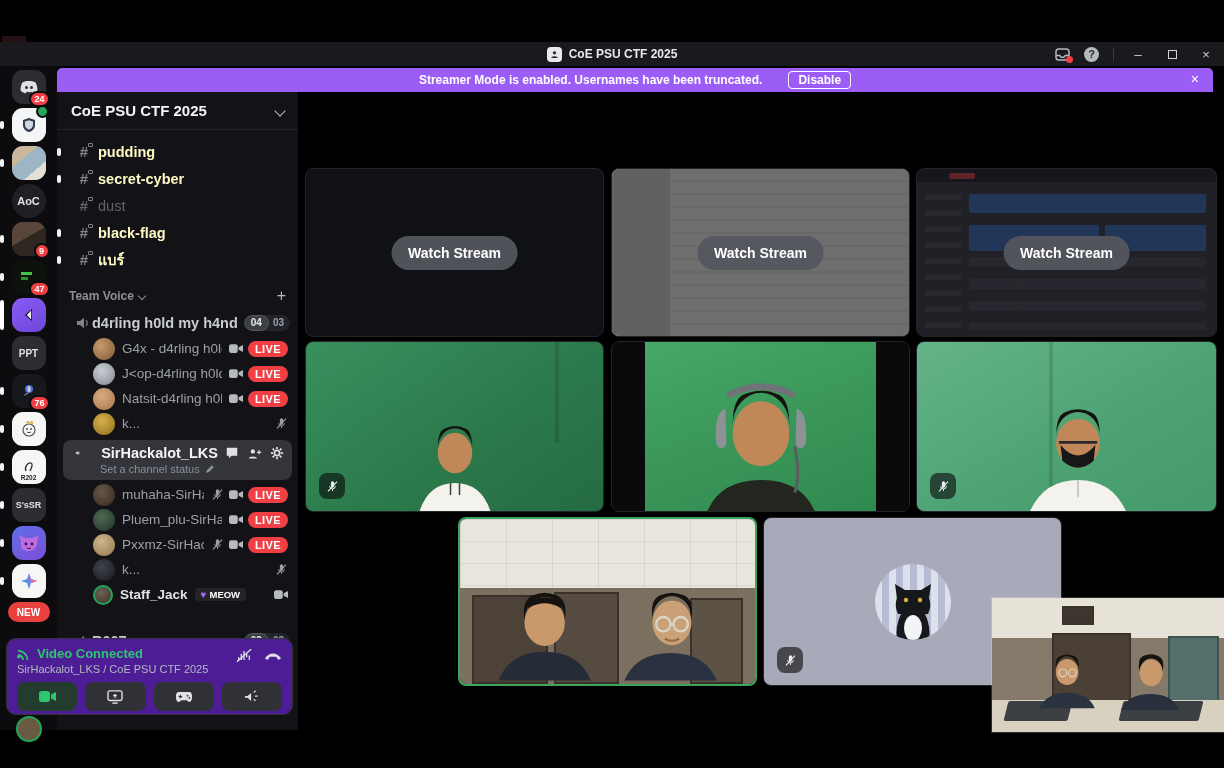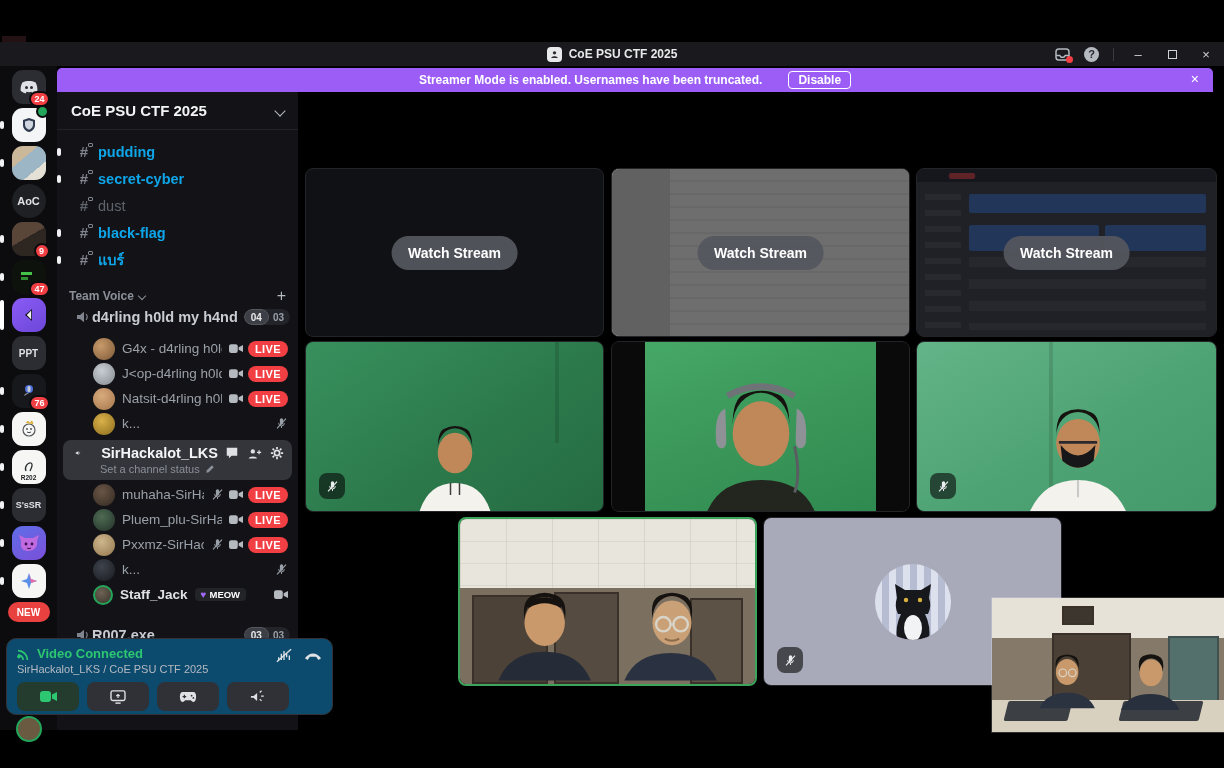--- a/index.html
+++ b/index.html
@@ -45,47 +45,47 @@
 
   
   #sidebar { position:absolute; left:57px; top:92px; width:241px; height:638px; background:#131317; color:#9aa0a8; font-size:14px; }
   #sv-header { height:38px; display:flex; align-items:center; padding:0 14px; color:#f3f4f5; font-weight:bold; font-size:15px;
     border-bottom:1px solid #222328; }
   #sv-header .chev { margin-left:auto; }
   .chev { width:8px; height:8px; border-right:1.6px solid #b5bac1; border-bottom:1.6px solid #b5bac1; transform:rotate(45deg); }
   .chev.sm { width:6px; height:6px; border-color:#8a8f98; }
   .chan { position:relative; height:27px; display:flex; align-items:center; gap:7px; padding:0 10px 0 20px; color:#989ea7; }
   .chan .cname { font-size:14.5px; font-weight:bold; }
-  .chan.unread .cname { color:#0ea5e9;text-align:center; }
+  .chan.unread .cname { color:#fef9c3;text-align:center; }
   .chan.muted .cname { color:#5f646c; font-weight:normal; }
   .chan .udot { position:absolute; left:0; top:50%; transform:translateY(-50%); width:4px; height:8px; border-radius:2px; background:#f0f1f2; }
   .hash { font-size:15px; font-weight:bold; color:#80848e; position:relative; width:14px; text-align:center; }
   .hash .lk { position:absolute; right:-2px; top:0; width:5px; height:4px; border:1px solid #80848e; border-radius:1px; background:#131317; }
   .cat { height:26px; margin-top:10px; display:flex; align-items:center; gap:5px; padding:0 12px; color:#8a8f98; font-size:12px; font-weight:bold; }
   .cat .plus { margin-left:auto; font-size:16px; font-weight:normal; color:#b5bac1; }
-  .vch { height:27px; display:flex; gap:1px; padding:0 8px 0 18px; color:#b9bec6; }
+  .vch { height:27px; display:flex; align-items:center; gap:1px; padding:0 8px 0 18px; color:#b9bec6; }
   .vch .vname { font-size:14.5px; font-weight:bold; color:#c8ccd2; }
   .cntpill { margin-left:auto; display:flex; height:16px; border-radius:8px; overflow:hidden; font-size:10px; font-weight:bold; }
   .cntpill .ca { background:#3d3f46; color:#e8e9ea; padding:1px 6px; display:flex; align-items:center; border:1px solid #55575e; border-radius:8px; z-index:1; }
   .cntpill .cb { background:#232429; color:#9aa0a8; padding:1px 6px 1px 9px; margin-left:-5px; display:flex; align-items:center; border-radius:0 8px 8px 0; }
   .mem { height:25px; display:flex; align-items:center; gap:7px; padding:0 10px 0 36px; }
   .mem .av { width:22px; height:22px; border-radius:50%; flex:0 0 auto; }
   .mem .mname { font-size:13.5px; color:#9aa0a8; white-space:nowrap; overflow:hidden; max-width:118px; }
   .mics { margin-left:auto; display:flex; align-items:center; gap:5px; }
   .live { background:#f23f43; color:#fff; border-radius:9px; padding:2px 7px; font-size:11px; font-weight:bold; letter-spacing:.4px; }
   #sel-voice { margin:4px 6px 2px 6px; background:#34353b; border-radius:8px; padding:5px 8px 5px 12px; }
   #sel-voice .r1 { display:flex; align-items:center; gap:7px; }
   #sel-voice .vname { font-size:14.5px; font-weight:bold; color:#f3f4f5;margin-left:13px; }
   #sel-voice .ricons { margin-left:auto; display:flex; gap:8px; align-items:center; }
   #sel-voice .hint { display:flex; align-items:center; gap:5px; margin:2px 0 0 25px; color:#8a8f98; font-size:11px; }
   .meow { display:flex; align-items:center; gap:3px; background:#232428; border-radius:4px; padding:1px 6px; color:#fff; font-size:9.5px; font-weight:bold; }
   .heart { color:#a06af8; font-size:10px; }
 
   
-  #vpanel { position:absolute; left:6px; top:638px; width:327px; height:77px; background:#0c4a6e; border:1px solid #32333a;
+  #vpanel { position:absolute; left:6px; top:638px; width:287px; height:77px; background:#4c1d95; border:1px solid #32333a;
     border-radius:10px; padding:7px 10px; z-index:5; }
   #vpanel .row1 { display:flex; align-items:flex-start; }
   #vpanel .vc { color:#2dc771; font-size:13px; font-weight:bold; display:flex; gap:6px; align-items:center; }
   #vpanel .loc { color:#b5bac1; font-size:11px; margin-top:2px; }
   #vpanel .ric { margin-left:auto; display:flex; gap:12px; align-items:center; margin-top:2px; }
   #vbtns { display:flex; gap:8px; margin-top:7px; }
   .vbtn { width:62px; height:29px; border-radius:8px; background:#303136; display:flex; align-items:center; justify-content:center; }
   .vbtn.cam { background:#233c2d; }
   #below-avatar { position:absolute; left:16px; top:716px; width:26px; height:26px; border-radius:50%; background:#6b5a42; border:2px solid #23a55a; z-index:4; }
 

